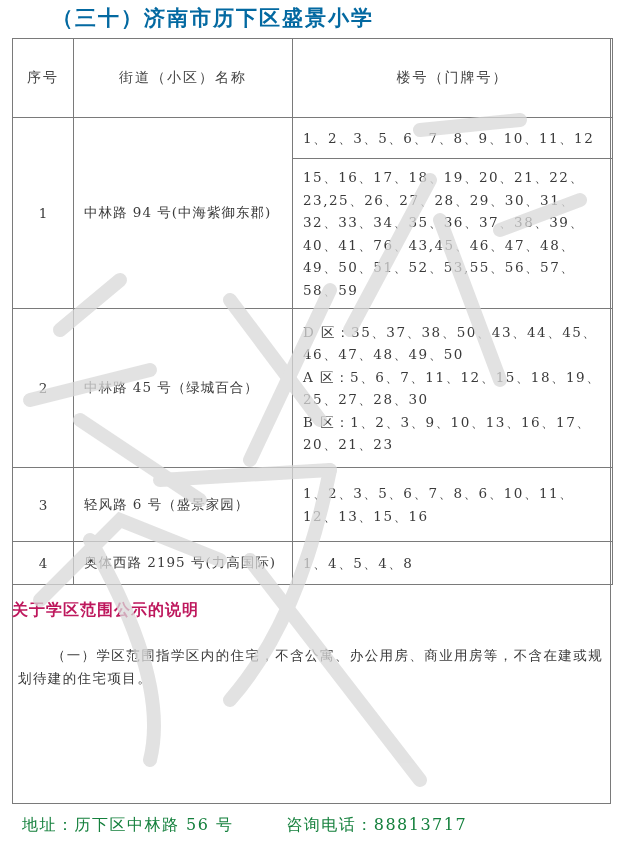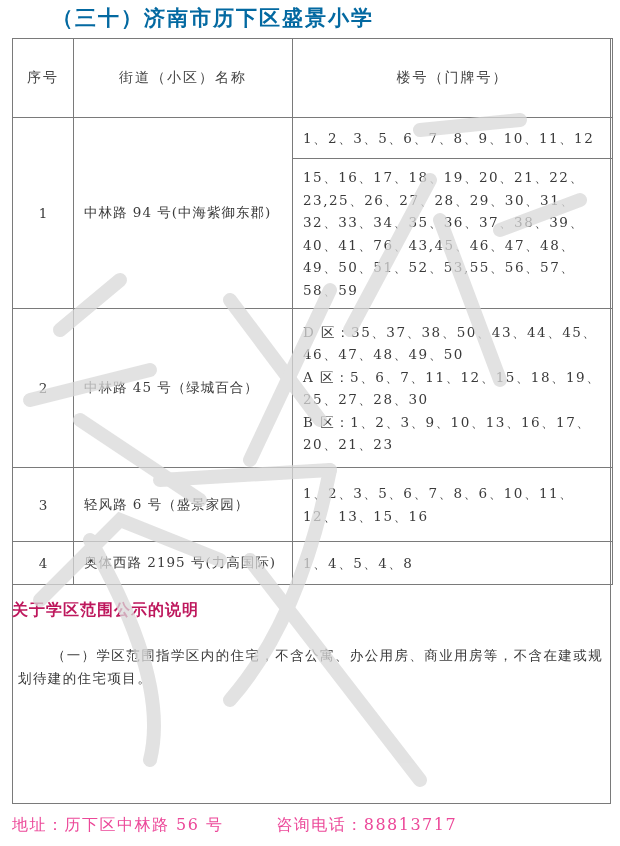--- a/index.html
+++ b/index.html
@@ -15,21 +15,21 @@
   th { height:54px; font-size:14px; letter-spacing:2px; text-align:center; color:#444; }
   td.seq { text-align:center; }
   td.name { padding-left:10px; letter-spacing:1px; white-space:nowrap; }
   td.nums { padding:0 8px 0 10px; line-height:22.5px; letter-spacing:1.5px; }
   .notes { position:absolute; left:12px; top:556px; width:599px; height:249px; box-sizing:border-box; }
   .notes h3 { margin:0; position:absolute; top:44px; width:100%; text-align:left; font-size:16px;
               font-weight:bold; font-family:"DejaVu Sans", sans-serif; color:#be185d; letter-spacing:1px; }
   .notes .body { position:absolute; top:88px; left:6px; right:6px; font-size:13.5px;
                  line-height:22.5px; letter-spacing:1.4px; }
   .notes p { margin:0; text-indent:2.5em; }
-  .footer { position:absolute; left:12px; top:815px; font-size:16px; color:#ec4899; letter-spacing:1.5px; white-space:pre; }
+  .footer { position:absolute; left:22px; top:815px; font-size:16px; color:#15803d; letter-spacing:1.5px; white-space:pre; }
   .footer span { margin-right:0; }
   .watermark { position:absolute; left:0; top:0; width:620px; height:846px; pointer-events:none; }
 </style>
 </head>
 <body>
 
 <div class="title">（三十）济南市历下区盛景小学</div>
 
 <table>
   <colgroup>

